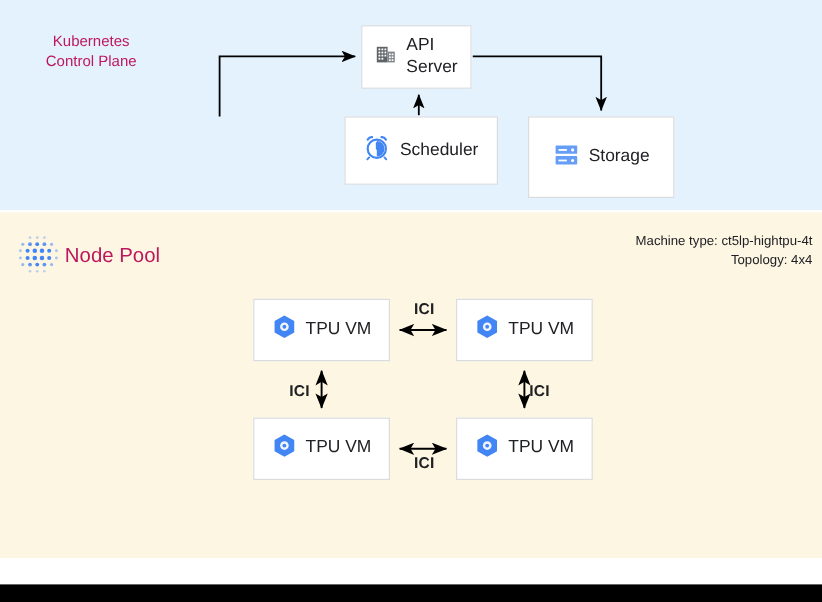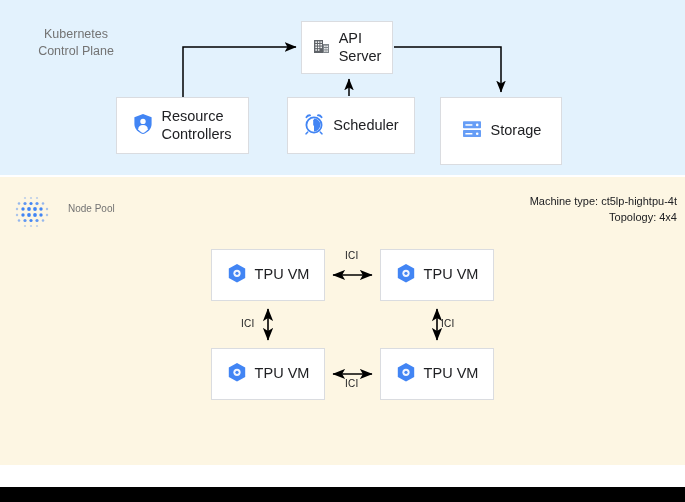--- a/index.html
+++ b/index.html
@@ -64,55 +64,56 @@
     color: #202124;
     line-height: 1.18;
     white-space: pre-line;
     text-align: left;
   }
 
   
   .section-title {
     position: absolute;
     font-size: 12.5px;
-    color: #737373;
+    color: #be185d;
     line-height: 1.35;
     white-space: pre-line;
   }
   #control-plane-title {
     left: 16px;
     top: 26px;
     width: 120px;
     text-align: center;
   }
   #node-pool-title {
-    left: 68px;
+    left: 54px;
     top: 202px;
-    font-size: 10px;
+    font-size: 17px;
   }
   #machine-meta {
     position: absolute;
     right: 8px;
     top: 194px;
     text-align: right;
     font-size: 11px;
     color: #202124;
     line-height: 1.45;
     white-space: pre-line;
   }
 
   
   .icon { display: block; flex: none; }
 
   
   .ici-label {
     position: absolute;
-    font-size: 10px;
+    font-size: 13px;
     color: #202124;
     letter-spacing: .2px;
+    font-weight: bold;
   }
 
   svg.wires {
     position: absolute;
     left: 0; top: 0;
     width: 685px;
     height: 502px;
     pointer-events: none;
   }
 </style>
@@ -151,33 +152,20 @@
             <rect x="11.2" y="13.4" width="1.4" height="1.4"></rect>
             <rect x="13.4" y="13.4" width="1.4" height="1.4"></rect>
           </g>
         </svg>
       </span>
       <span class="box-label">API
 Server</span>
     </div>
   </div>
 
-  <div class="box" id="box-resource-controllers" style="left:116px; top:97px; width:133px; height:57px;">
-    <div class="box-inner">
-      <span class="icon">
-        <svg width="20" height="22" viewBox="0 0 20 22" aria-hidden="true">
-          <path d="M10 1 L18.6 4.3 V11 C18.6 16 14.6 19.7 10 21 C5.4 19.7 1.4 16 1.4 11 V4.3 Z" fill="#4285f4"></path>
-          <circle cx="10" cy="8.4" r="2.7" fill="#ffffff"></circle>
-          <path d="M10 12.1 C6.9 12.1 5.2 14 5.2 16.2 C6.4 18 8.1 19.3 10 20 C11.9 19.3 13.6 18 14.8 16.2 C14.8 14 13.1 12.1 10 12.1 Z" fill="#ffffff"></path>
-        </svg>
-      </span>
-      <span class="box-label">Resource
-Controllers</span>
-    </div>
-  </div>
 
   <div class="box" id="box-scheduler" style="left:287px; top:97px; width:128px; height:57px;">
     <div class="box-inner">
       <span class="icon">
         <svg width="22" height="22" viewBox="0 0 22 22" aria-hidden="true">
           <path d="M3.4 4.3 C4.3 2.9 5.8 2.1 7.1 2.3" stroke="#4285f4" stroke-width="1.8" fill="none" stroke-linecap="round"></path>
           <path d="M18.6 4.3 C17.7 2.9 16.2 2.1 14.9 2.3" stroke="#4285f4" stroke-width="1.8" fill="none" stroke-linecap="round"></path>
           <circle cx="11" cy="12" r="7.6" fill="none" stroke="#4285f4" stroke-width="1.8"></circle>
           <path d="M11 5.6 A6.4 6.4 0 0 1 11 18.4 Z" fill="#4285f4"></path>
           <path d="M11 12 L11 7.2" stroke="#4285f4" stroke-width="1.6" stroke-linecap="round"></path>

